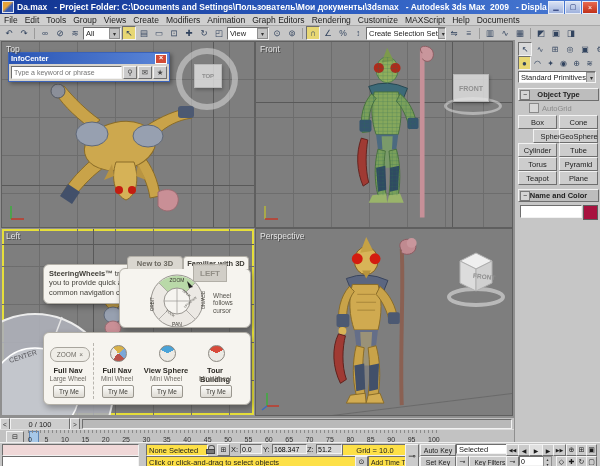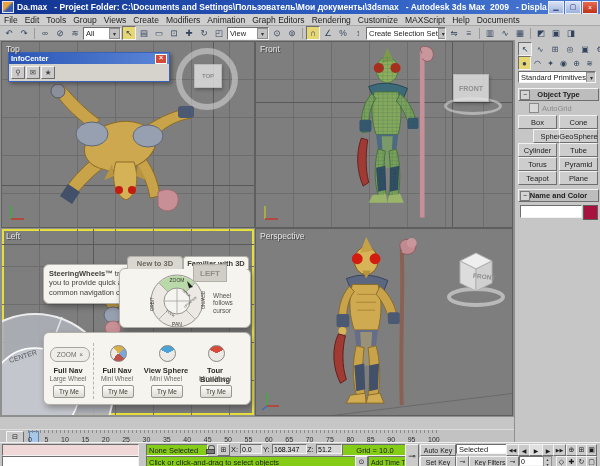--- a/index.html
+++ b/index.html
@@ -70,21 +70,21 @@
   #tslider{left:0;top:417px;width:514px;height:12px;background:#c2c2c2;border-top:1px solid #8f8f8f;display:flex;align-items:center}
   #ts-handle{width:58px;height:10px;font-size:7.5px;display:flex;align-items:center;justify-content:center;border:1px solid;border-color:#f2f2f2 #6e6e6e #6e6e6e #f2f2f2;background:#cdcdcd}
   .tsarrow{width:8px;height:10px;font-size:6.5px;display:flex;align-items:center;justify-content:center;border:1px solid;border-color:#f2f2f2 #6e6e6e #6e6e6e #f2f2f2;background:#cdcdcd;color:#333}
   #ts-groove{flex:1;height:8px;margin:0 2px;border:1px solid;border-color:#6e6e6e #f2f2f2 #f2f2f2 #6e6e6e;background:#b9b9b9}
   #trackbar{left:0;top:429px;width:514px;height:13px;background:#c2c2c2;border-top:1px solid #dedede;border-bottom:1px solid #8f8f8f}
   #ruler{position:absolute;left:28px;top:0;width:412px;height:13px;display:flex;justify-content:space-between;align-items:flex-end;font-size:7px;color:#333;
      background-image:repeating-linear-gradient(to right,#8a8a8a 0 1px,transparent 1px 4px);background-size:412px 3px;background-repeat:no-repeat}
   #frame0{position:absolute;left:29px;top:1px;width:8px;height:11px;background:#a7c8e8;border:1px solid #5e86b5}
   
   #statusbar{left:0;top:442px;width:600px;height:24px;background:#c6c6c6;border-top:1px solid #f0f0f0}
-  .sbox{position:absolute;height:10px;border:1px solid;border-color:#6e6e6e #f2f2f2 #f2f2f2 #6e6e6e;background:#84cc16;font-size:7.5px;display:flex;align-items:center;padding:0 2px;white-space:nowrap;overflow:hidden}
+  .sbox{position:absolute;height:10px;border:1px solid;border-color:#6e6e6e #f2f2f2 #f2f2f2 #6e6e6e;background:#fde047;font-size:7.5px;display:flex;align-items:center;padding:0 2px;white-space:nowrap;overflow:hidden}
   .sbtn{position:absolute;height:10px;border:1px solid;border-color:#f2f2f2 #6e6e6e #6e6e6e #f2f2f2;background:#cbcbcb;font-size:7px;display:flex;align-items:center;justify-content:center;white-space:nowrap;overflow:hidden}
   .slabel{position:absolute;font-size:7.5px}
   .sfield{position:absolute;height:8px;border:1px solid;border-color:#6e6e6e #f2f2f2 #f2f2f2 #6e6e6e;background:#d8d8d8;font-size:7px;font-family:"Liberation Sans",sans-serif;padding:0 1px}
   .lockicon{position:absolute;width:9px;height:9px}
   .lockicon .sh{position:absolute;left:2px;top:0;width:5px;height:5px;border:1.5px solid #555;border-bottom:none;border-radius:3px 3px 0 0}
   .lockicon .bd{position:absolute;left:0;top:4px;width:9px;height:5px;background:#777;border:1px solid #444;box-sizing:border-box}
   svg text{font-family:"Liberation Sans",sans-serif}
 </style>
 </head>
 <body>
@@ -186,20 +186,21 @@
         <circle cx="99" cy="106" r="4" fill="#c41d10"></circle>
         <circle cx="112" cy="106" r="4" fill="#c41d10"></circle>
         <path d="M138 108 C150 102 160 108 158 118 C156 128 144 130 138 122 Z" fill="#c98f96" stroke="#9a6a70"></path>
       </svg>
       <div id="infocenter" class="ab">
         <div id="ic-title">
           <span>InfoCenter</span>
           <span id="ic-close">×</span>
         </div>
         <div id="ic-body">
+          <input id="ic-input" placeholder="Type a keyword or phrase" style="">
           <span class="icbtn">⚲</span>
           <span class="icbtn">✉</span>
           <span class="icbtn">★</span>
         </div>
       </div>
       <svg class="gizmo" width="22" height="22">
         <line x1="4" y1="18" x2="4" y2="5" stroke="#3fae3f" stroke-width="1.5"></line>
         <line x1="4" y1="18" x2="17" y2="18" stroke="#c23a2a" stroke-width="1.5"></line>
       </svg>
       <span class="vplabel">Top</span>
@@ -422,20 +423,26 @@
     <div class="objbtn" style="left:3px;top:131px">Teapot</div>
     <div class="objbtn" style="left:44px;top:131px">Plane</div>
     <div class="rollout" style="top:149px">
       <span class="rmin">−</span>
       <span>Name and Color</span>
     </div>
     <input class="sfield" style="left: 5px; top: 165px; width: 58px; height: 11px; background: rgb(255, 255, 255);">
     <span class="ab" style="left:68px;top:165px;width:13px;height:13px;background:#a8123f;border:1px solid #5e5e5e"></span>
   </div>
 
+  <div id="tslider" class="ab">
+    <span class="tsarrow">&lt;</span>
+    <span id="ts-handle">0 / 100</span>
+    <span class="tsarrow">&gt;</span>
+    <span id="ts-groove"></span>
+  </div>
 
   <div id="trackbar" class="ab">
     <span class="sbtn" style="left:6px;top:1px;width:16px;height:10px">⊟</span>
     <span id="frame0"></span>
     <div id="ruler">
       <span>0</span>
       <span>5</span>
       <span>10</span>
       <span>15</span>
       <span>20</span>

